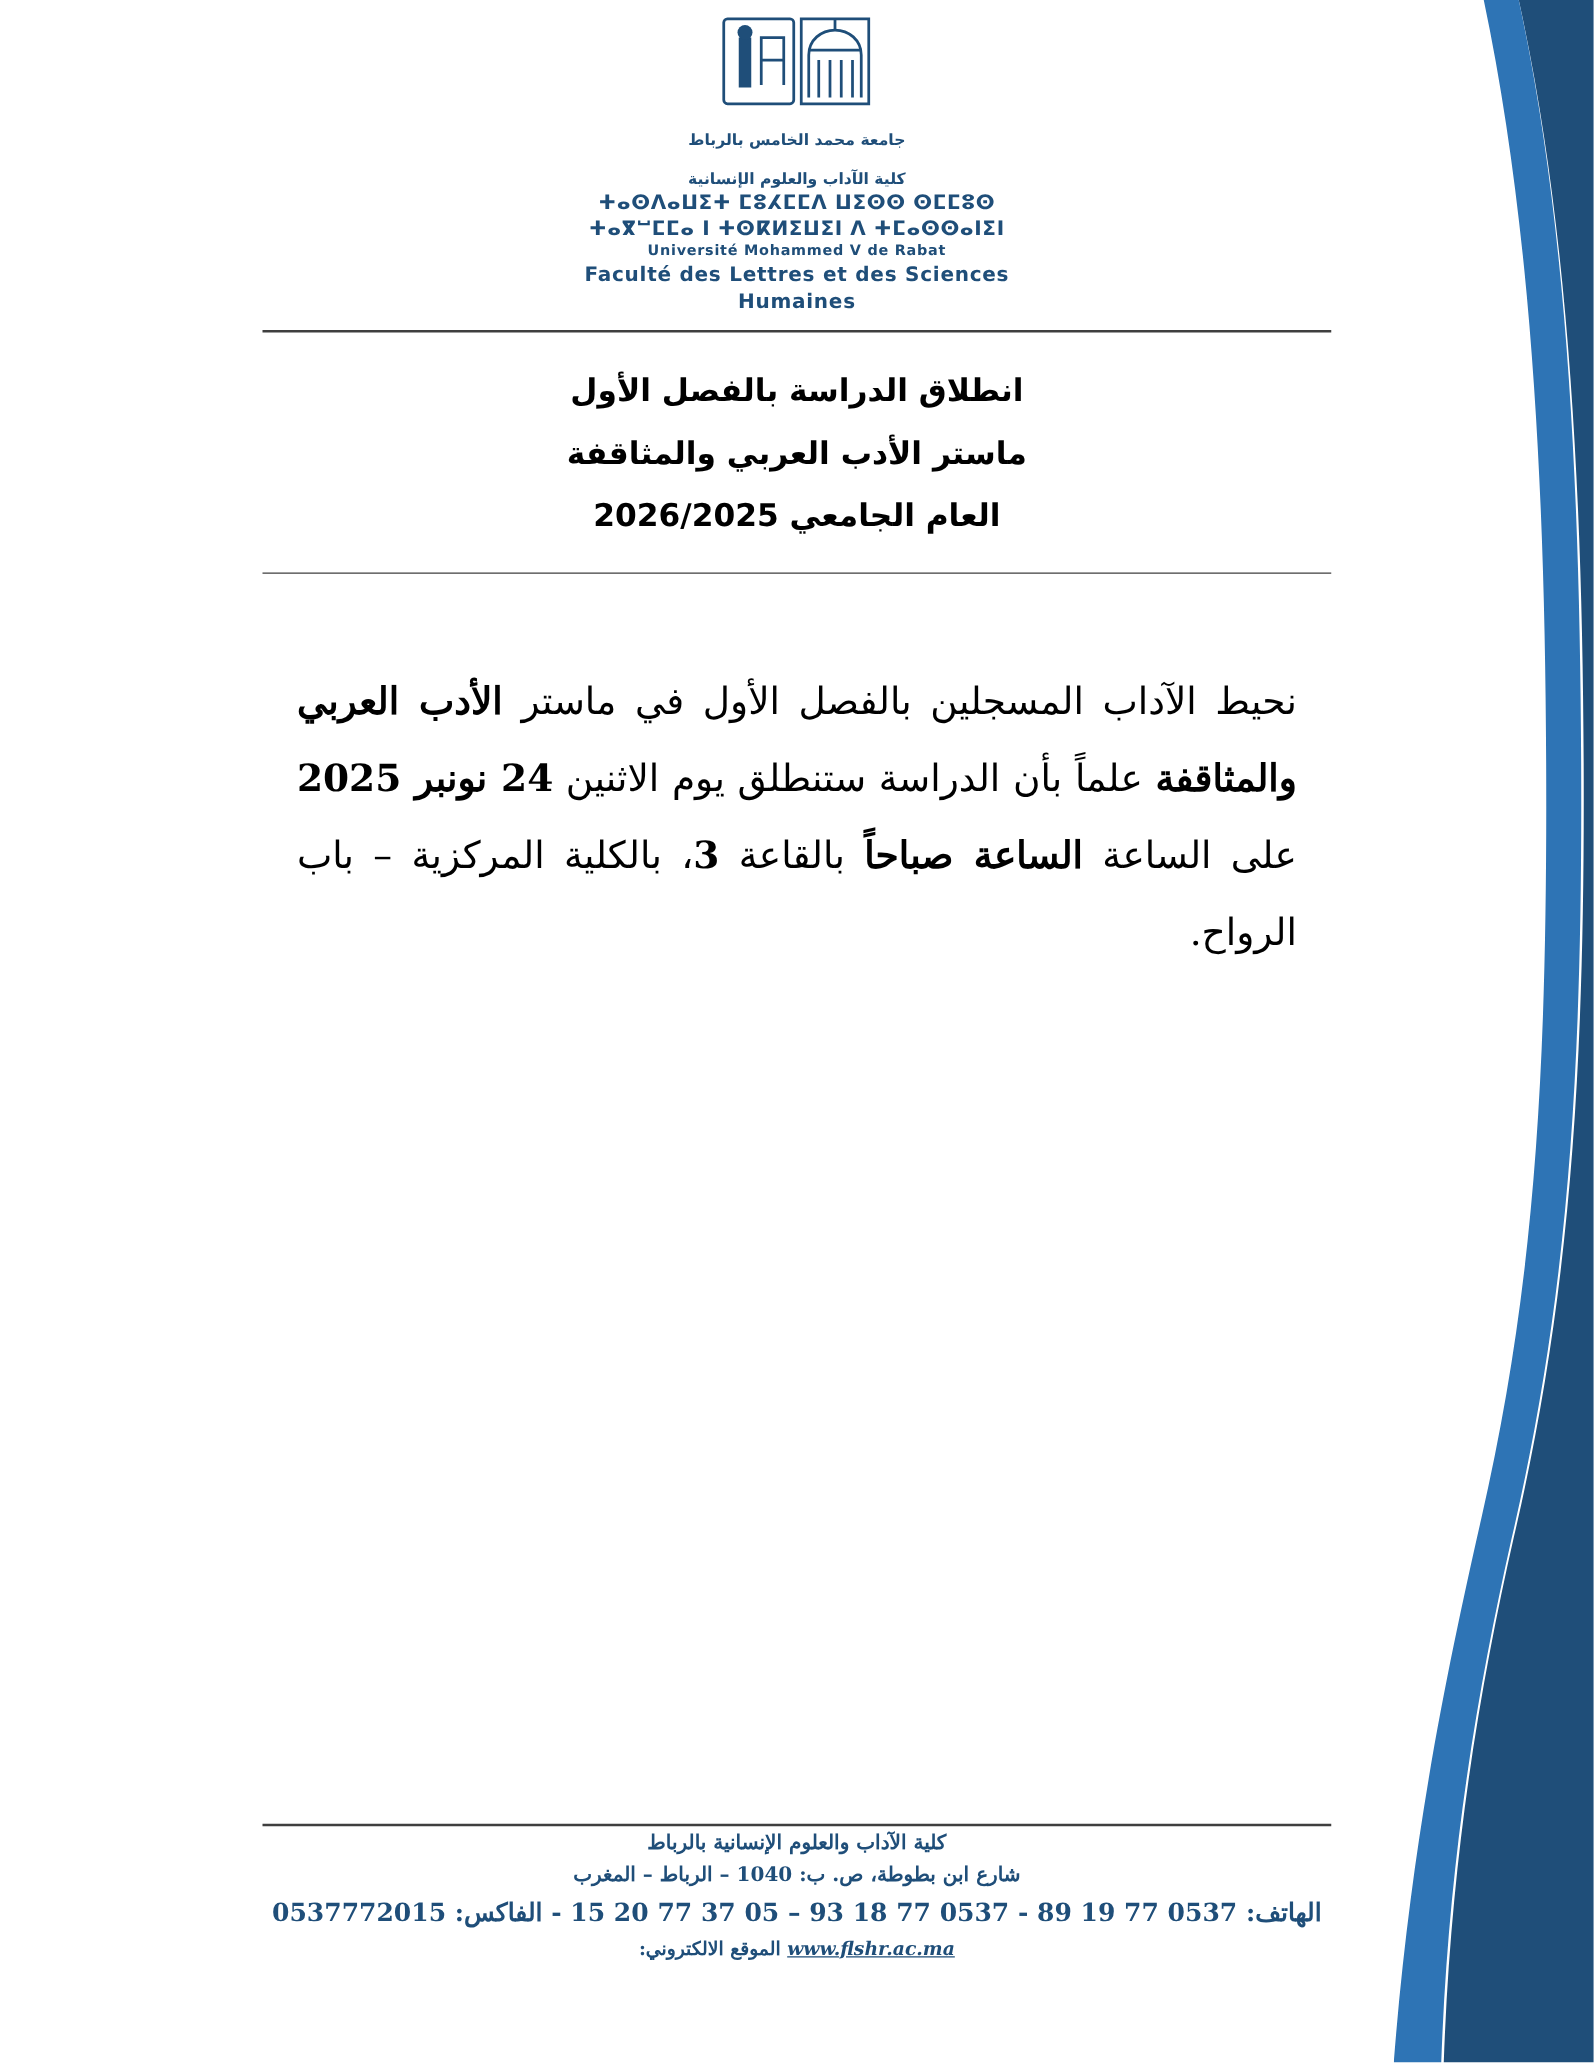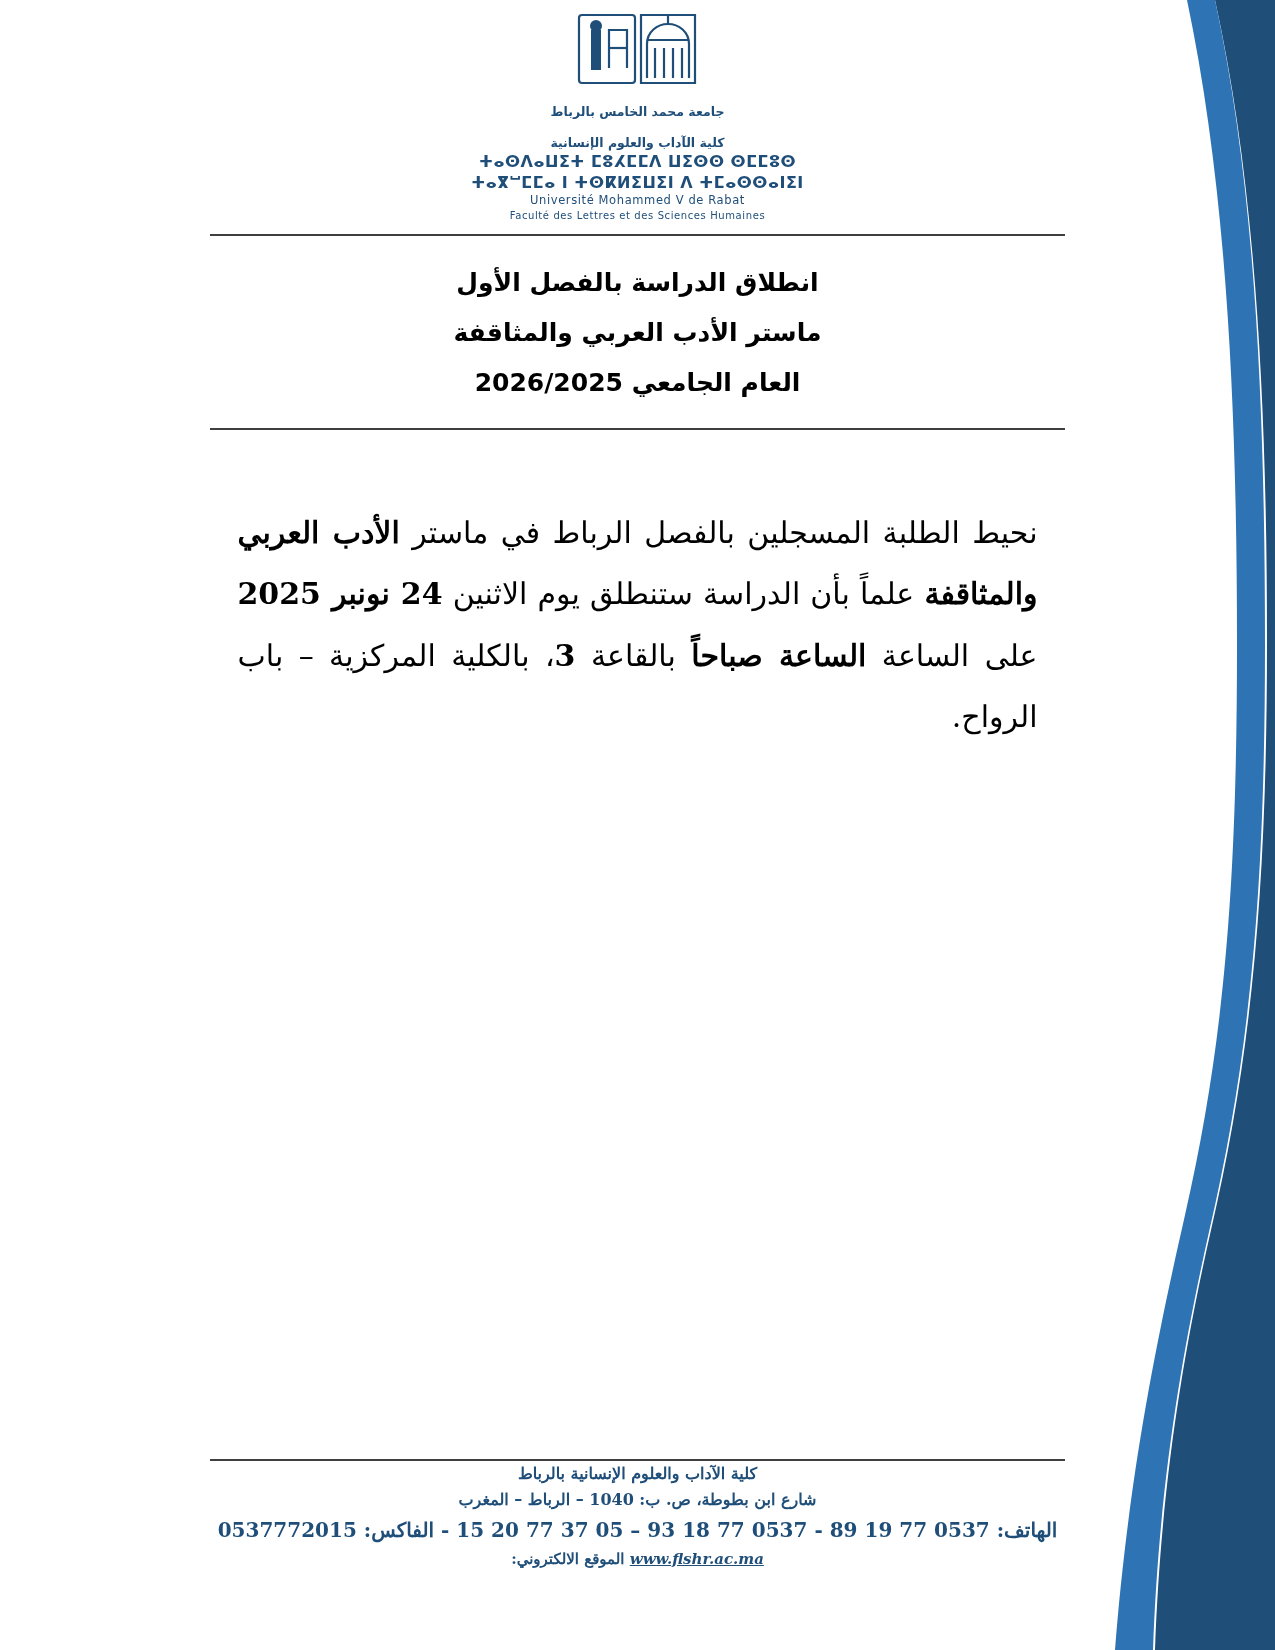--- a/index.html
+++ b/index.html
@@ -58,27 +58,27 @@
     font-family: "DejaVu Sans", sans-serif;
     font-size: 16px;
     font-weight: bold;
     color: #1f4e79;
     line-height: 1.3;
     letter-spacing: 0.5px;
   }
   .logo-line-fr {
     font-family: "DejaVu Sans", sans-serif;
     font-size: 11.5px;
-    font-weight: normal;
+    font-weight: bold;
     color: #1f4e79;
     line-height: 1.35;
     letter-spacing: 0.6px;
   }
   .logo-line-fr.small {
-    font-size: 10px;
+    font-size: 16px;
   }
 
   
   .rule {
     height: 1.6px;
     background: #3f3f3f;
     margin: 0 auto;
     width: 855px;
     position: relative;
   }
@@ -194,21 +194,21 @@
   <div class="rule top"></div>
 
   <div class="title-block">
     <div class="title-line">انطلاق الدراسة بالفصل الأول</div>
     <div class="title-line">ماستر الأدب العربي والمثاقفة</div>
     <div class="title-line">العام الجامعي 2026/2025</div>
   </div>
 
   <div class="rule under-title"></div>
 
-  <div class="body-block" id="body-paragraph"><span>نحيط الطلبة المسجلين بالفصل الرباط في ماستر </span><b>الأدب العربي والمثاقفة</b><span> علماً بأن الدراسة ستنطلق يوم الاثنين </span><b>24 نونبر 2025</b><span> على الساعة </span><b>الساعة صباحاً</b><span> بالقاعة </span><b>3</b><span>، بالكلية المركزية – باب الرواح.</span></div>
+  <div class="body-block" id="body-paragraph"><span>نحيط الآداب المسجلين بالفصل الأول في ماستر </span><b>الأدب العربي والمثاقفة</b><span> علماً بأن الدراسة ستنطلق يوم الاثنين </span><b>24 نونبر 2025</b><span> على الساعة </span><b>الساعة صباحاً</b><span> بالقاعة </span><b>3</b><span>، بالكلية المركزية – باب الرواح.</span></div>
 
   <div class="footer-wrap">
     <div class="rule footer-sep"></div>
     <div class="footer">
       <div class="footer-line">كلية الآداب والعلوم الإنسانية بالرباط</div>
       <div class="footer-line">شارع ابن بطوطة، ص. ب: 1040 – الرباط – المغرب</div>
       <div class="footer-line contact">الهاتف: 0537 77 19 89 - 0537 77 18 93 – 05 37 77 20 15 - الفاكس: 0537772015</div>
       <div class="footer-site">
         <span class="url">www.flshr.ac.ma</span>
         <span>الموقع الالكتروني:</span>

